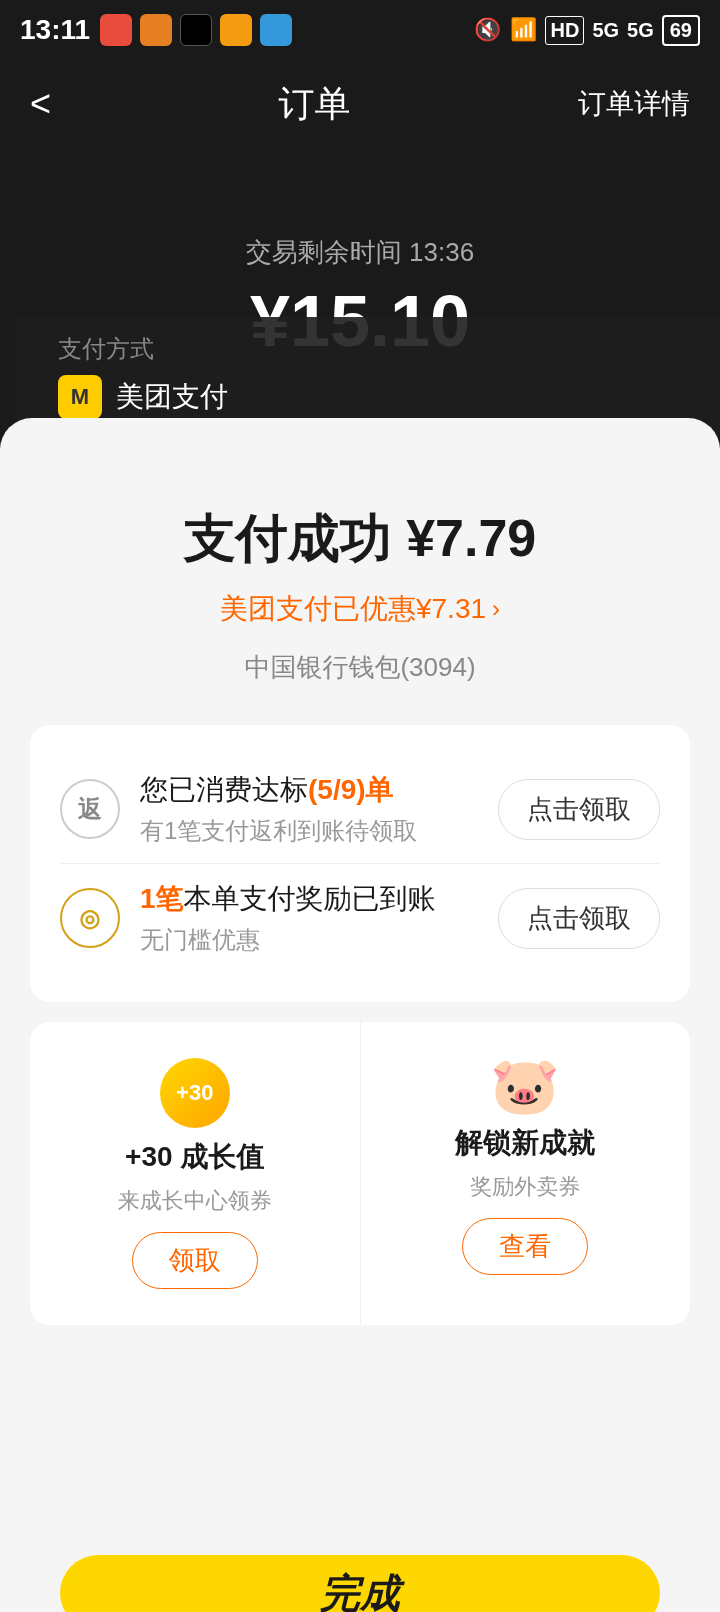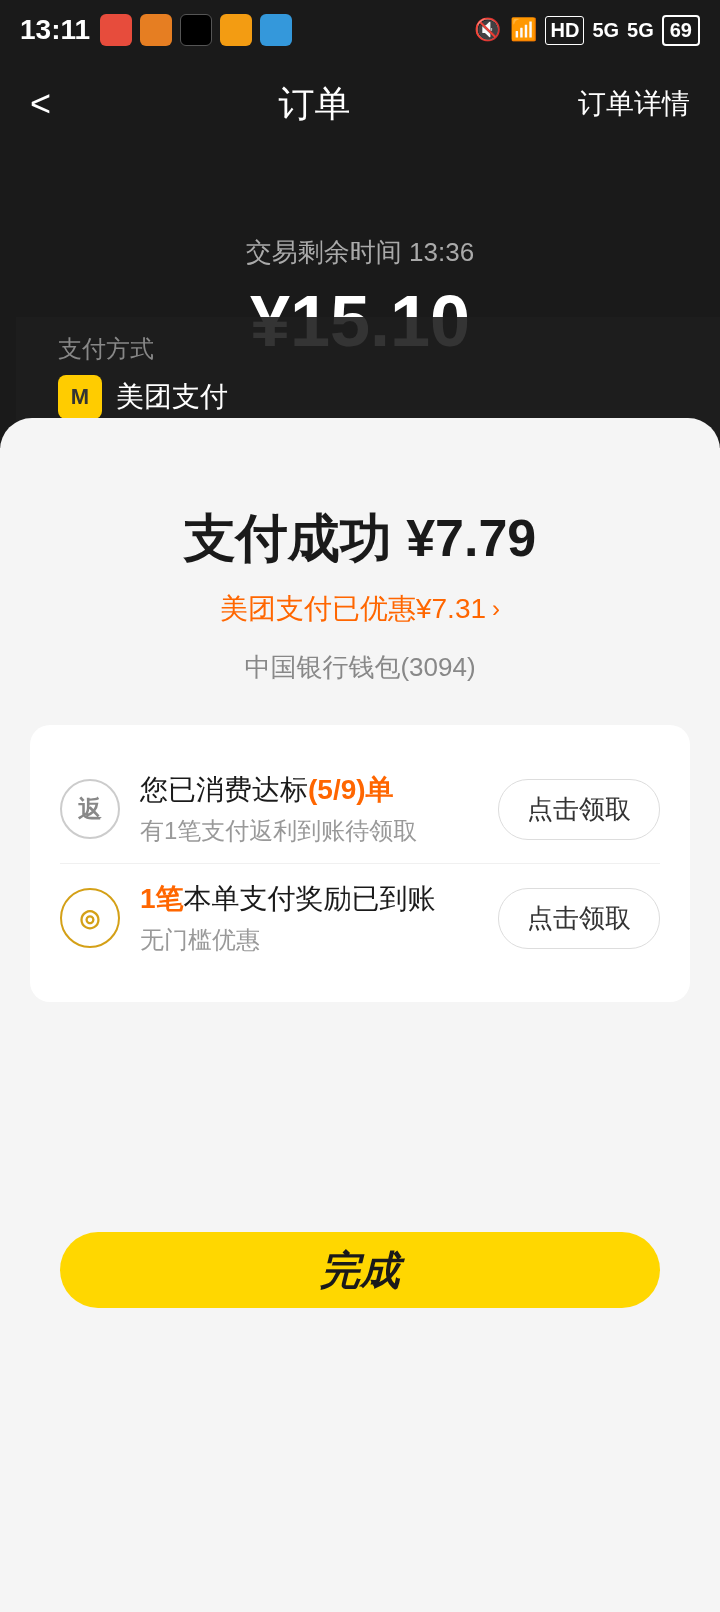--- a/index.html
+++ b/index.html
@@ -387,20 +387,38 @@
         <div class="reward-text-col">
           <div class="reward-main-text">
             <span class="reward-highlight">1笔</span><span>本单支付奖励已到账</span>
           </div>
           <div class="reward-sub-text">无门槛优惠</div>
         </div>
         <button class="claim-btn">点击领取</button>
       </div>
     </div>
 
+    <div class="growth-card">
+
+      <div class="growth-item">
+        <div class="growth-badge">
+          <span>+30</span>
+        </div>
+        <div class="growth-main-label">+30 成长值</div>
+        <div class="growth-sub-label">来成长中心领券</div>
+        <button class="growth-action-btn">领取</button>
+      </div>
+
+      <div class="growth-item">
+        <div class="growth-emoji">🐷</div>
+        <div class="growth-main-label">解锁新成就</div>
+        <div class="growth-sub-label">奖励外卖券</div>
+        <button class="growth-action-btn">查看</button>
+      </div>
+    </div>
 
   </div>
 
   <div class="spacer"></div>
 
   <div class="complete-btn-area">
     <button class="complete-btn">完成</button>
   </div>
 
 </div>

